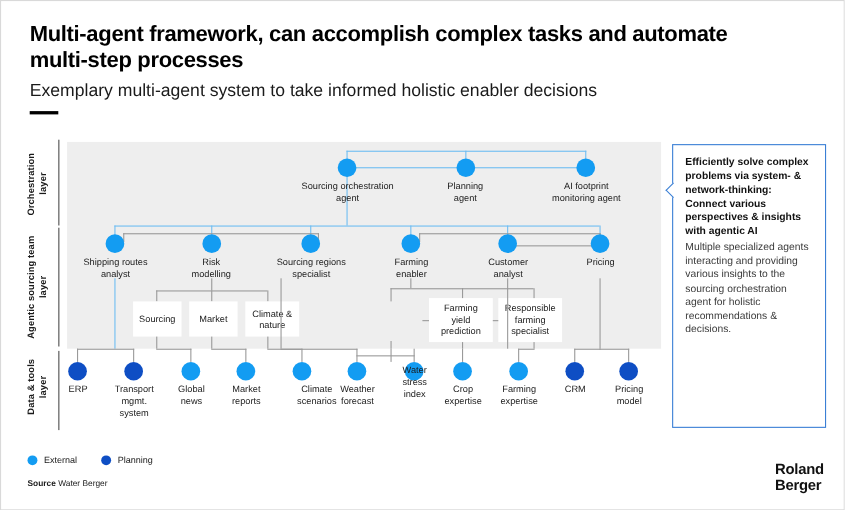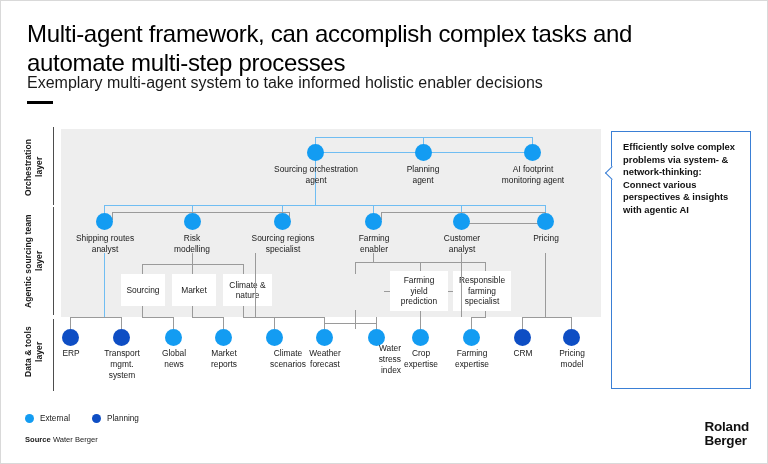--- a/index.html
+++ b/index.html
@@ -8,21 +8,21 @@
     background:#ffffff;
     font-family:"Liberation Sans", sans-serif;
     color:#1a1a1a;
     overflow:hidden;
   }
   #page{position:relative;width:768px;height:464px;border:1px solid #d9d9d9;box-sizing:border-box;}
 
   
   .title{
     position:absolute;left:26px;top:18px;width:660px;
-    font-size:24px;font-weight:normal;line-height:1.22;letter-spacing:-0.3px;
+    font-size:20px;font-weight:bold;line-height:1.22;letter-spacing:-0.3px;
     color:#000;
   }
   .subtitle{
     position:absolute;left:26px;top:72px;width:690px;
     font-size:16px;font-weight:normal;line-height:1.25;color:#1a1a1a;
   }
   .rule{position:absolute;left:26px;top:100px;width:26px;height:3px;background:#000;}
 
   
   .layer-label{
@@ -278,21 +278,21 @@
     <div class="node-label" style="left:261px;top:347px;width:52px;">Climate
 scenarios</div>
   </div>
   <div class="node">
     <div class="dot ext" style="left:315px;top:328px;width:17px;height:17px;"></div>
     <div class="node-label" style="left:299px;top:347px;width:50px;">Weather
 forecast</div>
   </div>
   <div class="node">
     <div class="dot ext" style="left:367px;top:328px;width:17px;height:17px;"></div>
-    <div class="node-label" style="left:352px;top:342px;width:48px;text-align:right;">Water
+    <div class="node-label" style="left:352px;top:330px;width:48px;">Water
 stress
 index</div>
   </div>
   <div class="node">
     <div class="dot ext" style="left:411px;top:328px;width:17px;height:17px;"></div>
     <div class="node-label" style="left:394px;top:347px;width:52px;">Crop
 expertise</div>
   </div>
   <div class="node">
     <div class="dot ext" style="left:462px;top:328px;width:17px;height:17px;"></div>
@@ -304,20 +304,21 @@
     <div class="node-label" style="left:498px;top:347px;width:48px;">CRM</div>
   </div>
   <div class="node">
     <div class="dot int" style="left:562px;top:328px;width:17px;height:17px;"></div>
     <div class="node-label" style="left:546px;top:347px;width:50px;">Pricing
 model</div>
   </div>
 
   <div class="callout" style="left:610px;top:130px;width:140px;height:258px;">
     <div class="callout-head">Efficiently solve complex problems via system- &amp; network-thinking: Connect various perspectives &amp; insights with agentic AI</div>
+    <div class="callout-body">Multiple specialized agents interacting and providing various insights to the sourcing orchestration agent for holistic recommendations &amp; decisions.</div>
   </div>
   <div class="callout-arrow" style="left:606px;top:167px;"></div>
 
   <div class="legend" style="left:24px;top:413px;">
     <div class="legend-item">
       <span class="legend-dot" style="background:#139cf2;"></span>
       <span class="legend-text">External</span>
     </div>
     <div class="legend-item">
       <span class="legend-dot" style="background:#0e4ec4;"></span>

